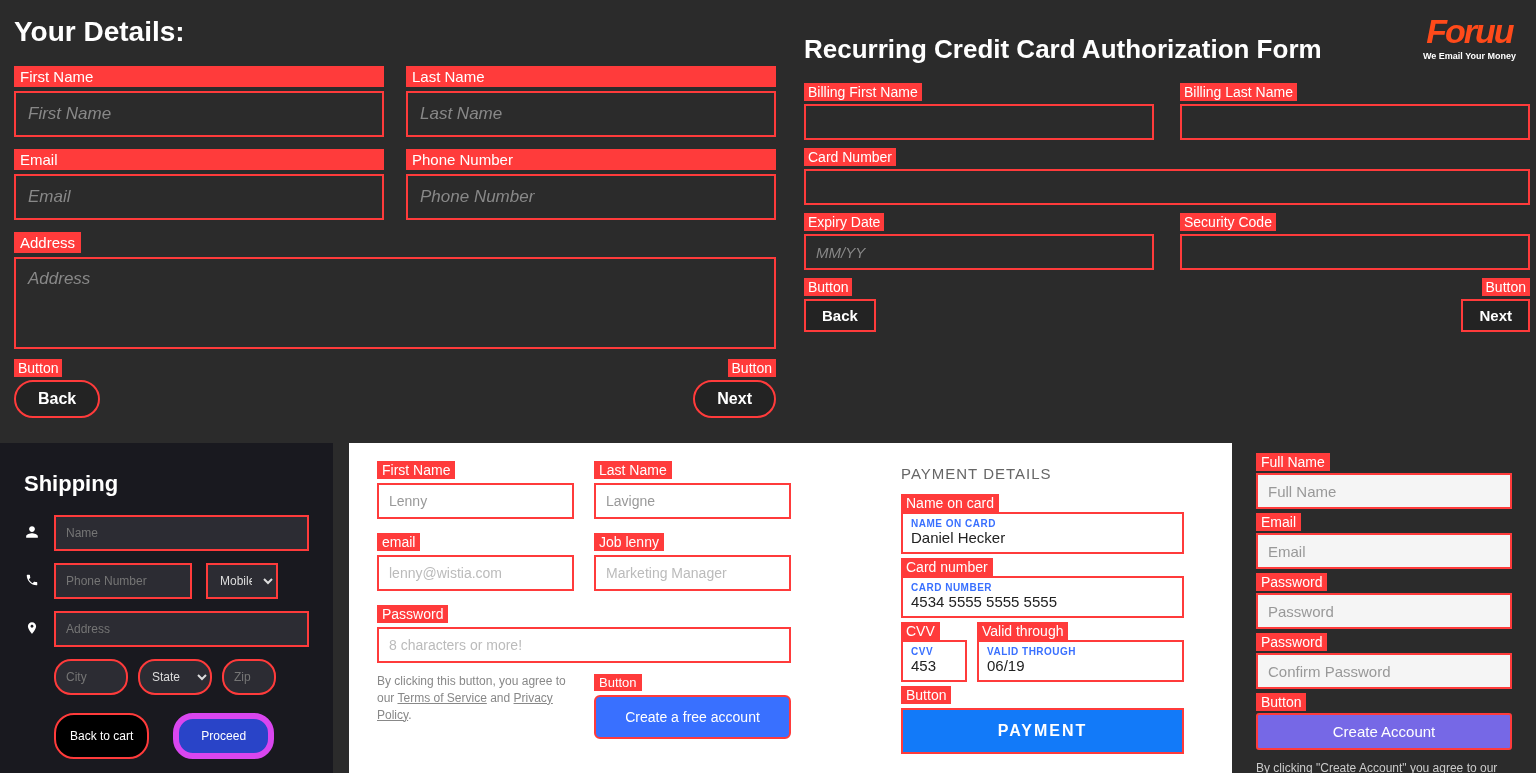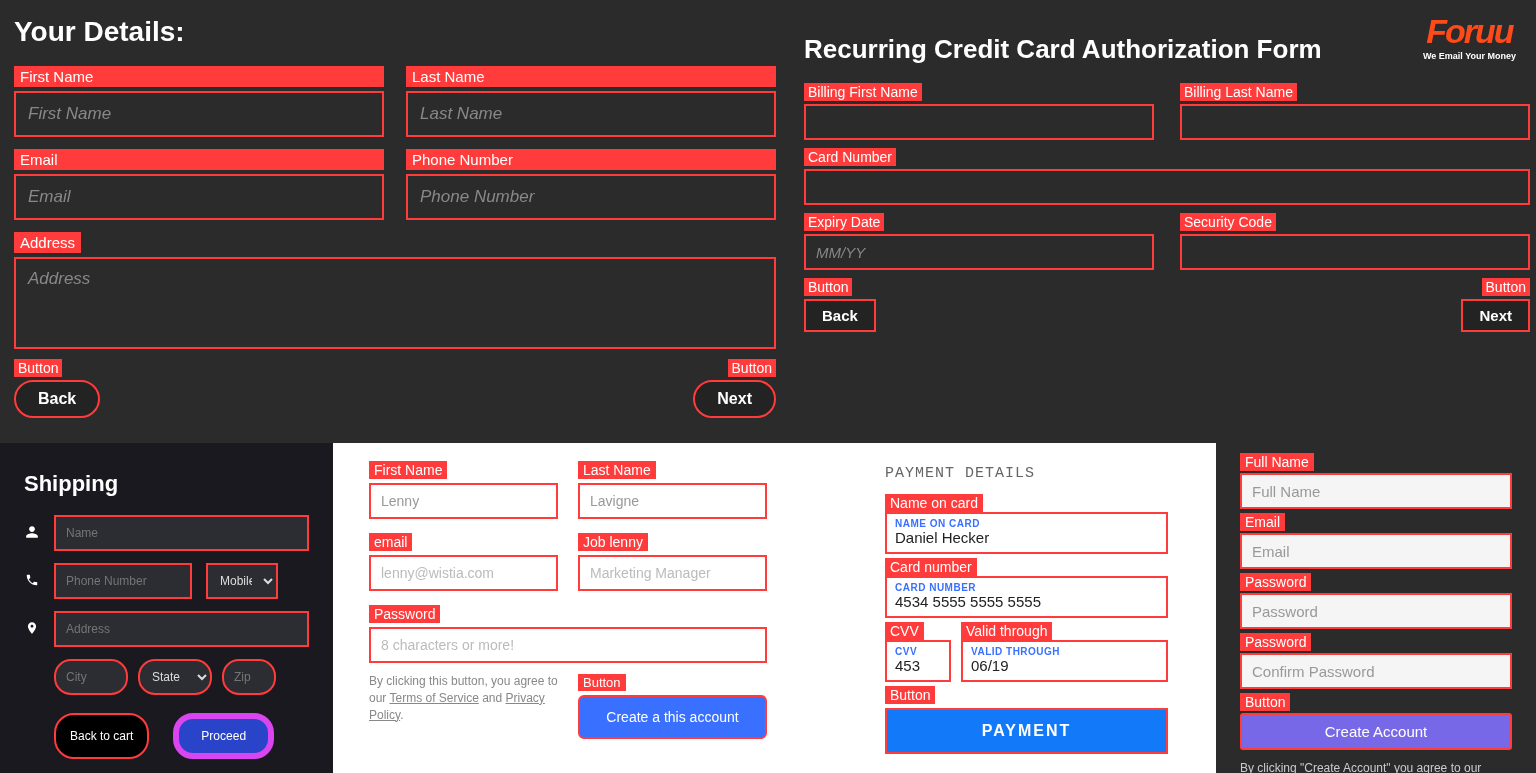--- a/index.html
+++ b/index.html
@@ -36,35 +36,35 @@
 .sh-input { background: #2c2c33; border: 2px solid #ff3b3b; color: #aaa; font-size: 12px; padding: 8px 10px; height: 36px; }
 .sh-input.full { flex: 1; }
 .sh-select { background: #2c2c33; border: 2px solid #ff3b3b; color: #ddd; font-size: 12px; padding: 6px 8px; height: 36px; }
 .szrow { display: flex; gap: 10px; margin-left: 30px; margin-bottom: 18px; }
 .szrow .sh-input, .szrow .sh-select { width: 74px; border-radius: 17px; }
 .sz-state { width: 78px; }
 .btn-dark { border: 2px solid #ff3b3b; background: #000; color: #fff; font-size: 12px; padding: 10px 14px; border-radius: 20px; cursor: pointer; }
 .btn-blue { border: 6px solid #d946ef; background: #2944c8; color: #fff; font-size: 12px; padding: 10px 22px; border-radius: 20px; cursor: pointer; }
 .shbtnrow { display: flex; gap: 24px; margin-left: 30px; }
 
-.panel2 { width: 470px; background: #fff; color: #333; padding: 18px 36px; }
+.panel2 { width: 470px; background: #fff; color: #333; padding: 18px 28px; margin-left: 16px; }
 .p2row { display: flex; gap: 20px; margin-bottom: 14px; }
 .p2col { flex: 1; }
 .p2label { display: inline-block; background: #ff3b3b; color: #fff; font-size: 14px; padding: 1px 5px; margin-bottom: 4px; }
 .p2input { width: 100%; border: 2px solid #ff3b3b; background: #fff; color: #999; font-size: 14px; padding: 8px 10px; height: 36px; }
 .p2input::placeholder { color: #bbb; }
 .p2bot { display: flex; gap: 20px; align-items: flex-start; margin-top: 10px; }
 .p2terms { flex: 1; color: #888; font-size: 12px; line-height: 1.4; }
 .p2terms a { color: #888; text-decoration: underline; }
 .p2btncol { flex: 1; }
 .p2btntag { display: inline-block; background: #ff3b3b; color: #fff; font-size: 13px; padding: 1px 5px; margin-bottom: 4px; }
 .p2btn { width: 100%; background: #3970ff; color: #fff; border: 2px solid #ff3b3b; font-size: 14px; font-weight: 500; padding: 12px 10px; border-radius: 6px; cursor: pointer; }
 
 .panel3 { width: 413px; background: #fff; color: #333; padding: 18px 48px 18px 82px; }
-.p3head { font-size: 15px; font-weight: 400; color: #666; letter-spacing: 1px; margin: 4px 0 12px 0; font-family: Liberation Mono, monospace; }
+.p3head { font-size: 15px; font-weight: 400; color: #666; letter-spacing: 1px; margin: 4px 0 12px 0; }
 .p3tag { display: inline-block; background: #ff3b3b; color: #fff; font-size: 14px; padding: 1px 5px; }
 .p3box { border: 2px solid #ff3b3b; padding: 4px 8px 6px 8px; margin-bottom: 4px; }
 .p3lab { color: #3970ff; font-size: 10px; font-weight: 600; letter-spacing: 0.5px; }
 .p3val { color: #222; font-size: 15px; font-weight: 500; }
 .p3row { display: flex; gap: 10px; align-items: center; }
 .p3cvv { width: 66px; }
 .p3vt { flex: 1; }
 .p3btn { width: 100%; background: #127af9; color: #fff; font-size: 16px; font-weight: 700; letter-spacing: 2px; padding: 12px; border: 2px solid #ff3b3b; cursor: pointer; margin-top: 4px; }
 
 .panel4 { flex: 1; background: #2b2b2b; color: #fff; padding: 10px 24px 14px 24px; }
@@ -221,21 +221,21 @@
       <div>
         <span class="p2label">Password</span>
         <input class="p2input" placeholder="8 characters or more!" style="">
       </div>
       <div class="p2bot">
         <div class="p2terms">
           <span>By clicking this button, you agree to our </span><a href="#">Terms of Service</a><span> and </span><a href="#">Privacy Policy</a><span>.</span>
         </div>
         <div class="p2btncol">
           <span class="p2btntag">Button</span>
-          <button class="p2btn">Create a this account</button>
+          <button class="p2btn">Create a free account</button>
         </div>
       </div>
     </div>
 
     <div class="panel3">
       <div class="p3head">PAYMENT DETAILS</div>
       <span class="p3tag">Name on card</span>
       <div class="p3box">
         <div class="p3lab">NAME ON CARD</div>
         <div class="p3val">Daniel Hecker</div>

